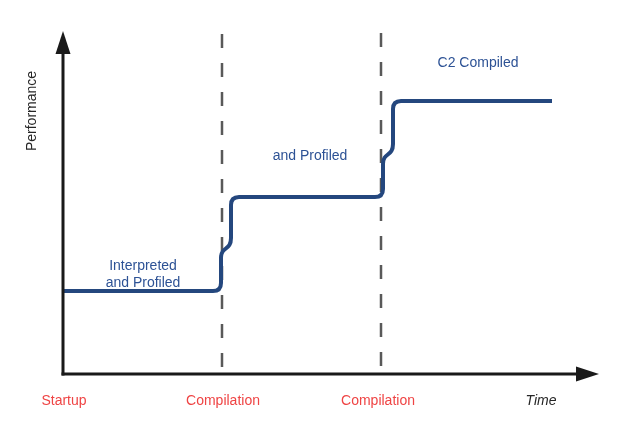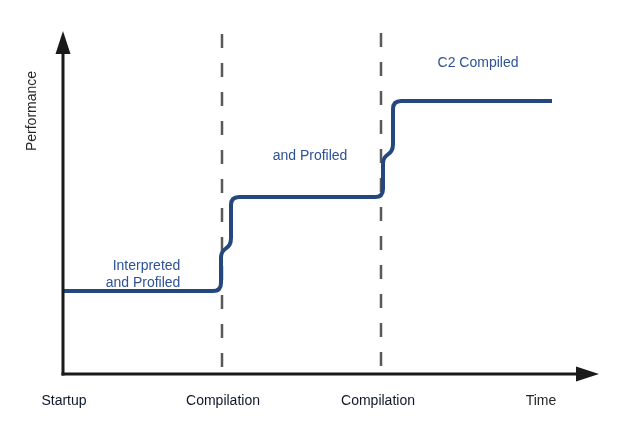--- a/index.html
+++ b/index.html
@@ -16,40 +16,41 @@
     overflow: hidden;
   }
   #plot-svg {
     position: absolute;
     left: 0;
     top: 0;
   }
   .phase-label {
     position: absolute;
     transform: translateX(-50%);
-    text-align: right;
+    text-align: center;
     font-size: 14px;
     line-height: 17px;
     color: #2d5295;
     white-space: nowrap;
   }
   .tick-label {
     position: absolute;
     transform: translateX(-50%);
     text-align: center;
     font-size: 14px;
-    color: #0f172a;
+    color: #ef4444;
     white-space: nowrap;
   }
   .axis-title-x {
     position: absolute;
     transform: translateX(-50%);
     font-size: 14px;
     color: #262626;
     white-space: nowrap;
+    font-style: italic;
   }
   .axis-title-y {
     position: absolute;
     left: 31px;
     top: 111px;
     transform: translate(-50%, -50%) rotate(-90deg);
     font-size: 14px;
     color: #262626;
     white-space: nowrap;
   }

